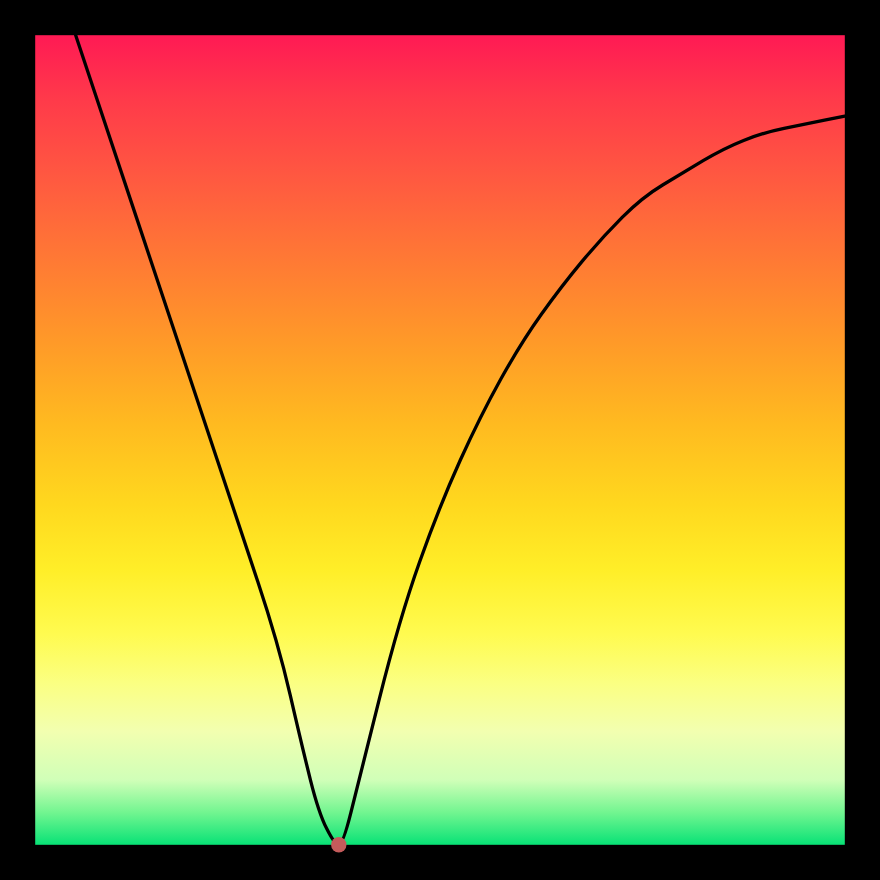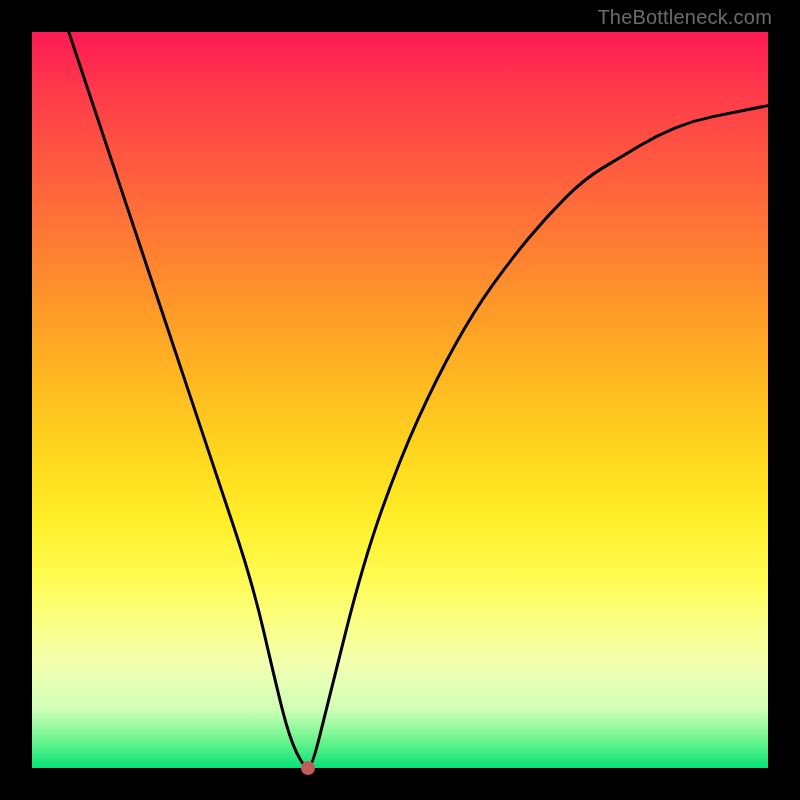--- a/index.html
+++ b/index.html
@@ -59,20 +59,19 @@
     top: 0;
     width: 736px;
     height: 736px;
     overflow: visible;
   }
 </style>
 </head>
 <body>
 
 <div class="frame">
-  <div class="watermark">TheBottleneck.com</div>
   <div class="plot">
     <svg class="curve" viewBox="0 0 736 736" preserveAspectRatio="none">
       <path id="curve-path" fill="none" stroke="#000" stroke-width="3" stroke-linejoin="round" stroke-linecap="round" d="M 36.80 0.00 Q 36.80 0.00 55.20 55.20 Q 73.60 110.40 92.00 165.60 Q 110.40 220.80 128.80 276.00 Q 147.20 331.20 165.60 386.40 Q 184.00 441.60 202.40 496.80 Q 220.80 552.00 231.84 599.84 Q 242.88 647.68 250.24 677.12 Q 257.60 706.56 264.96 721.28 Q 272.32 736.00 276.00 736.00 Q 279.68 736.00 287.04 706.56 Q 294.40 677.12 312.80 603.52 Q 331.20 529.92 349.60 478.40 Q 368.00 426.88 386.40 386.40 Q 404.80 345.92 423.20 312.80 Q 441.60 279.68 460.00 253.92 Q 478.40 228.16 496.80 206.08 Q 515.20 184.00 533.60 165.60 Q 552.00 147.20 570.40 136.16 Q 588.80 125.12 607.20 114.08 Q 625.60 103.04 644.00 95.68 Q 662.40 88.32 680.80 84.64 Q 699.20 80.96 717.60 77.28 T 736.00 73.60"></path>
       <circle id="marker-dot" cx="276.00" cy="736.00" r="7" fill="#c45b5b"></circle>
     </svg>
   </div>
 </div>
 
 </body></html>

